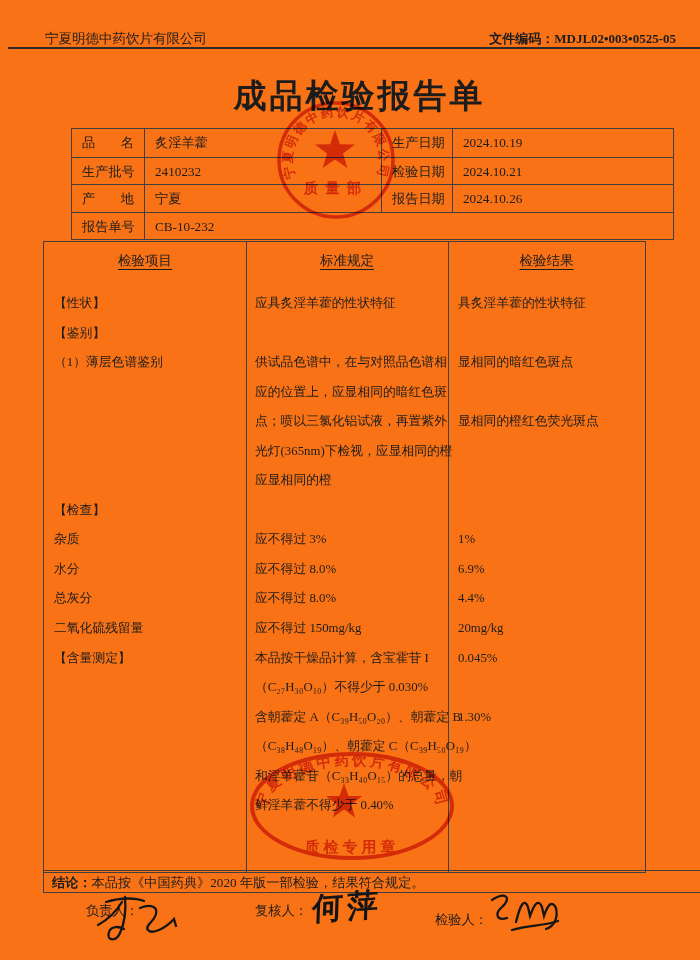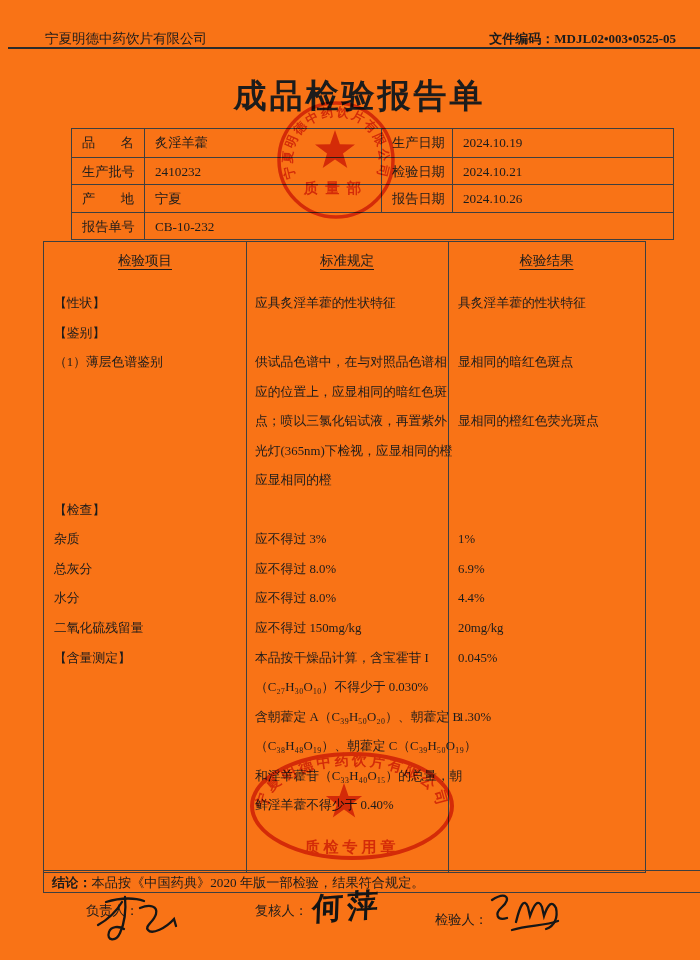--- a/index.html
+++ b/index.html
@@ -89,22 +89,22 @@
       <div class="col-lines">
           <div class="tline">【性状】</div>
           <div class="tline">【鉴别】</div>
           <div class="tline">（1）薄层色谱鉴别</div>
           <div class="tline"></div>
           <div class="tline"></div>
           <div class="tline"></div>
           <div class="tline"></div>
           <div class="tline">【检查】</div>
           <div class="tline">杂质</div>
+          <div class="tline">水分</div>
           <div class="tline">总灰分</div>
-          <div class="tline">水分</div>
           <div class="tline">二氧化硫残留量</div>
           <div class="tline">【含量测定】</div>
           <div class="tline"></div>
           <div class="tline"></div>
           <div class="tline"></div>
           <div class="tline"></div>
           <div class="tline"></div>
         </div>
     </div>
     <div class="mcol c2">

